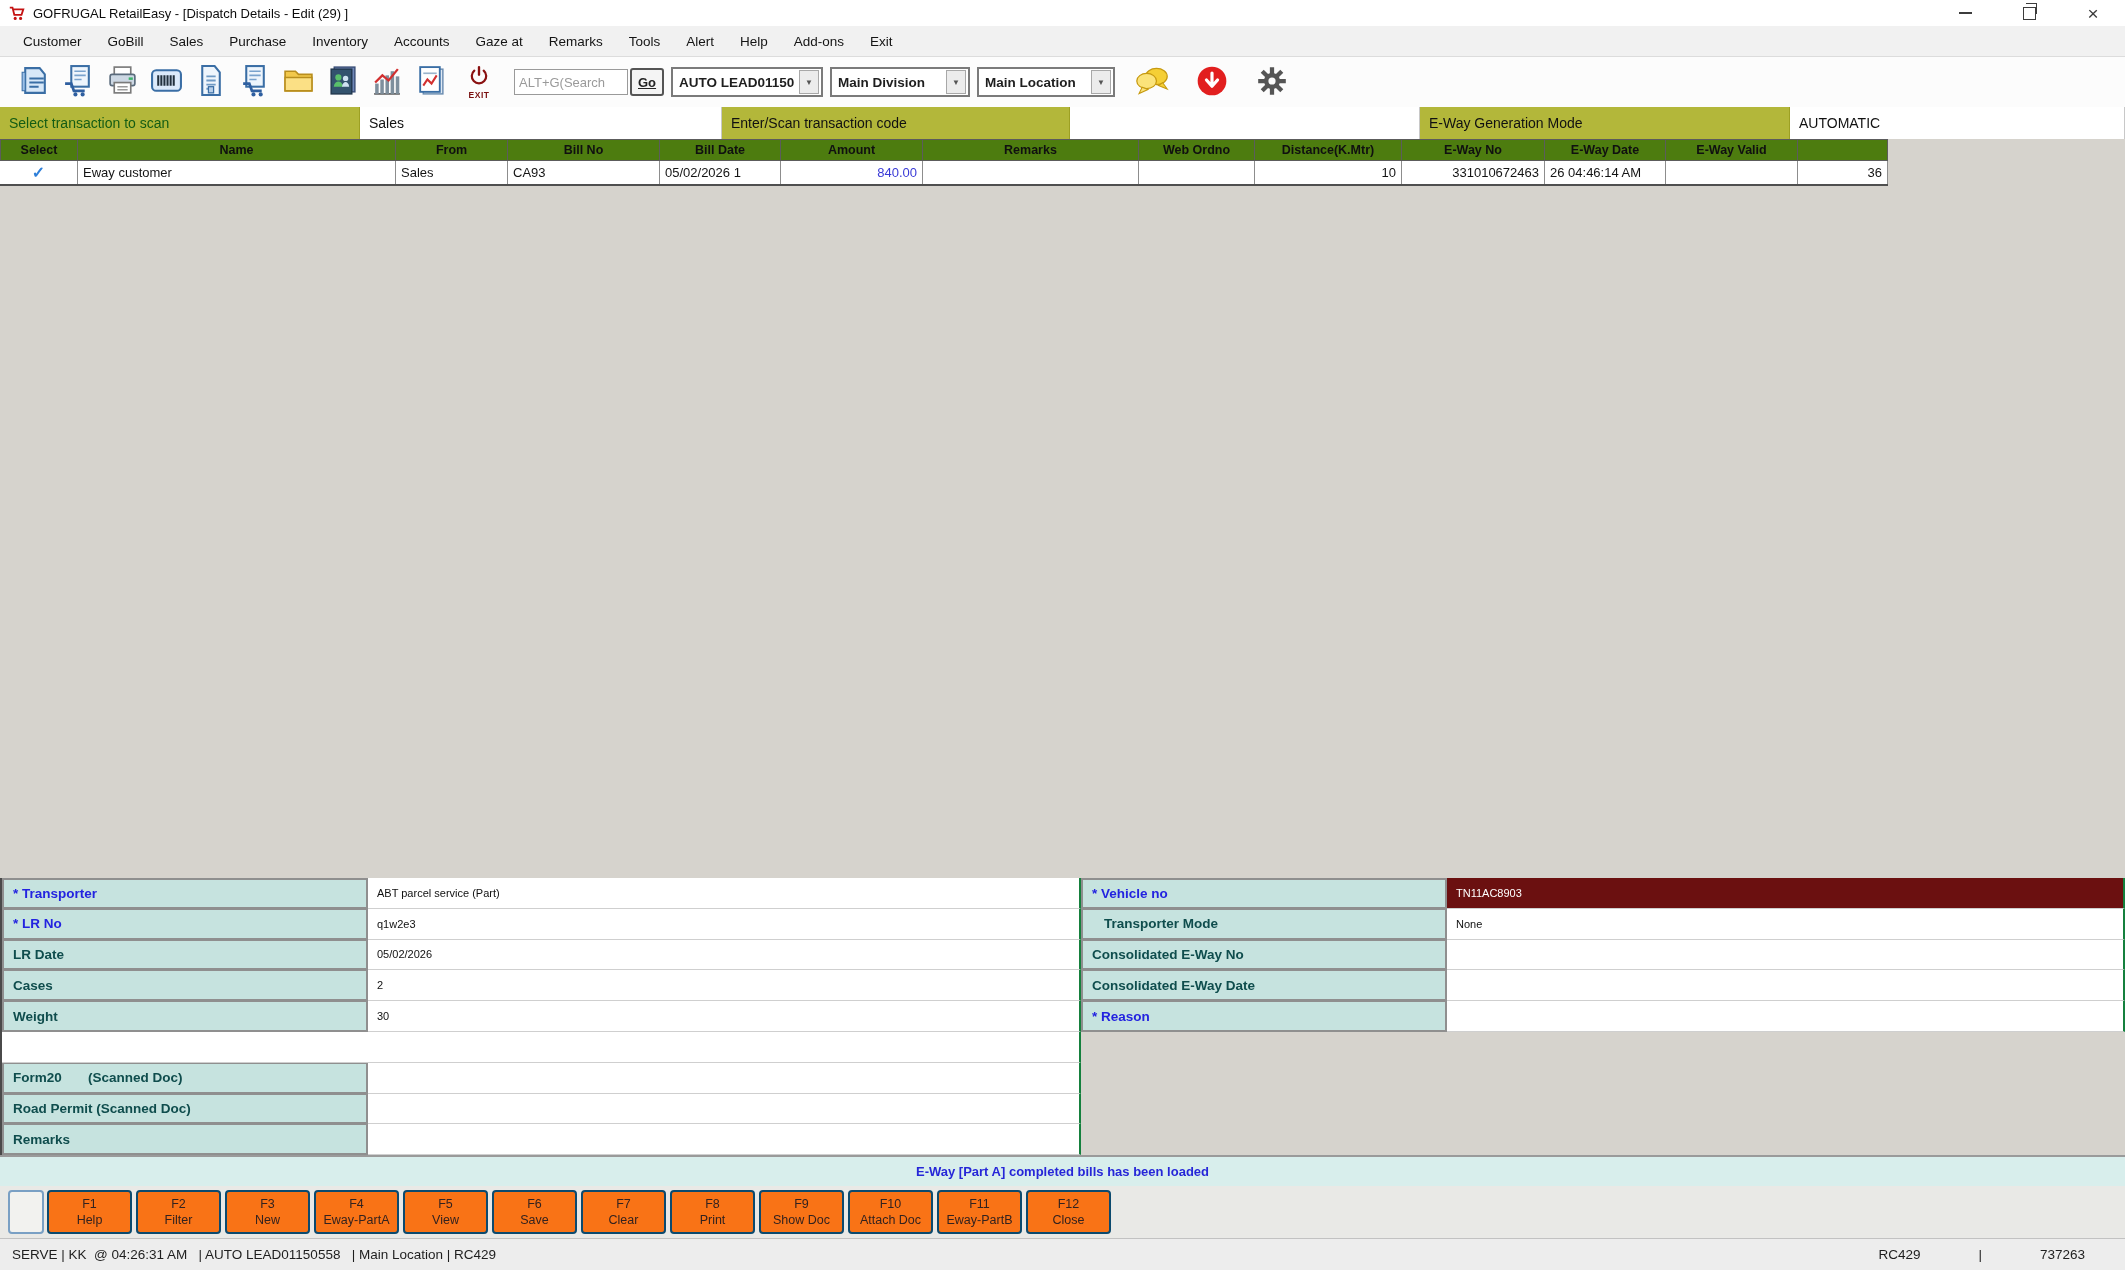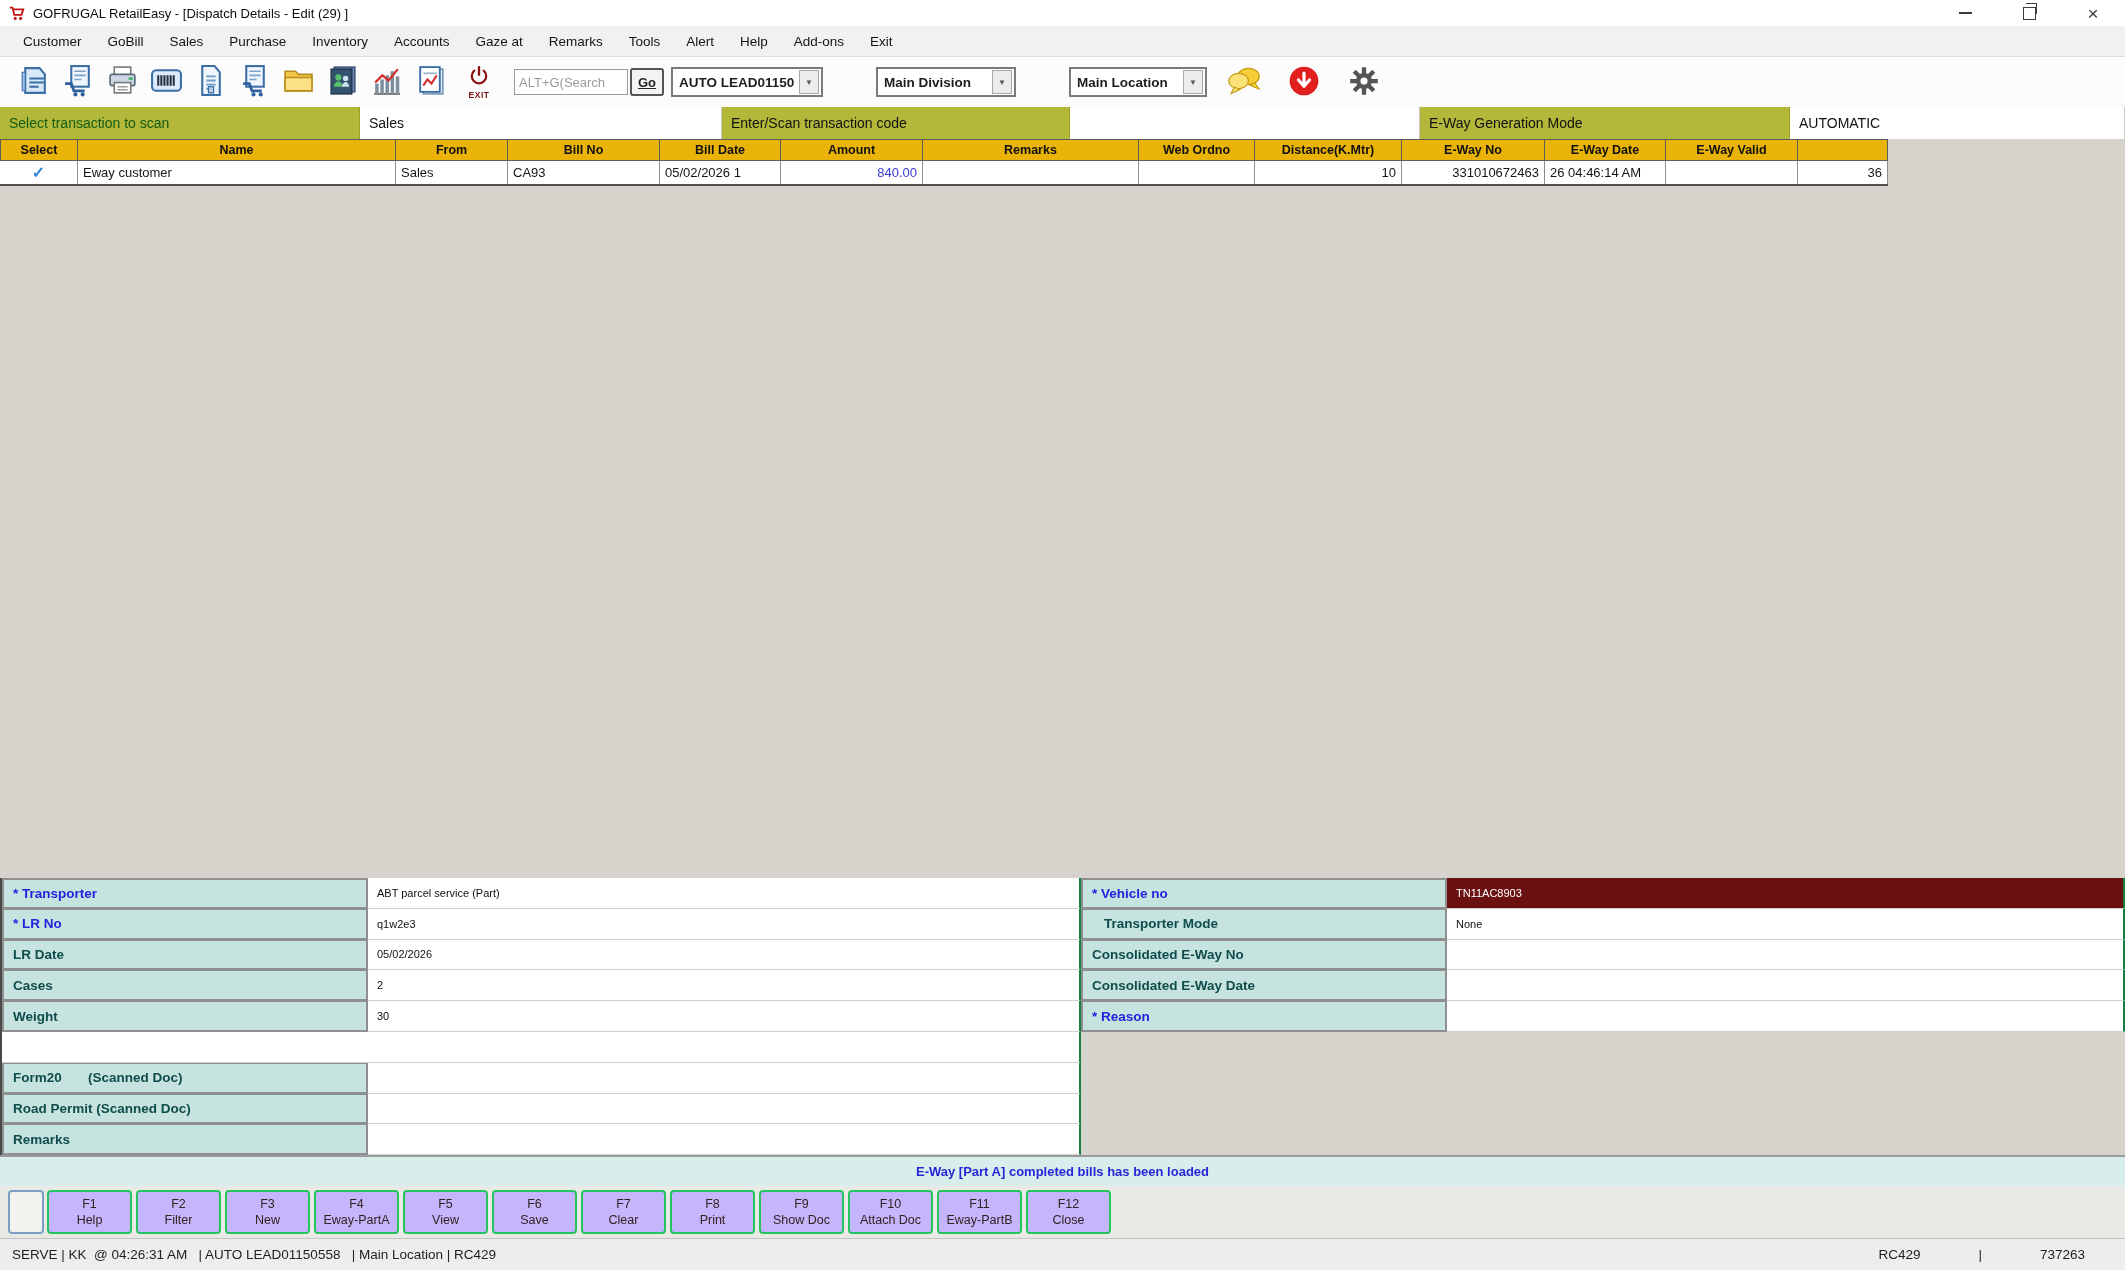--- a/index.html
+++ b/index.html
@@ -48,21 +48,21 @@
   .round-icons .ric{width:38px;height:38px;display:flex;align-items:center;justify-content:center;border:none;background:none;padding:0;}
   .round-icons svg{width:34px;height:34px;}
   
   .scanbar{position:absolute;top:107px;left:0;right:0;height:32px;display:flex;}
   .seg{height:100%;display:flex;align-items:center;padding:0 9px;font-size:14px;box-sizing:border-box;white-space:nowrap;overflow:hidden;}
   .seg.olive{background:#b3b73a;border-right:1px solid #9da023;}
   .seg.white{background:#ffffff;border-right:1px solid #c8c8c8;}
   .txt-green{color:#145c14;}
   
   .grid-header{position:absolute;top:139px;left:0;height:22px;display:flex;}
-  .th{background:#eab308;border-top:1px solid #5c5c5c;border-bottom:1px solid #5c5c5c;border-right:1px solid #5c5c5c;
+  .th{background:#4d7c0f;border-top:1px solid #5c5c5c;border-bottom:1px solid #5c5c5c;border-right:1px solid #5c5c5c;
     font-weight:bold;font-size:12.5px;color:#101010;display:flex;align-items:center;justify-content:center;
     box-sizing:border-box;white-space:nowrap;overflow:hidden;}
   .th:first-child{border-left:1px solid #5c5c5c;}
   .grid-row{position:absolute;top:161px;left:0;height:23px;display:flex;background:#fff;border-bottom:2px solid #4f4f4f;box-sizing:content-box;}
   .td{border-right:1px solid #8d8d8d;font-size:13px;color:#141414;display:flex;align-items:center;
     padding:0 5px;box-sizing:border-box;white-space:nowrap;overflow:hidden;}
   .td.center{justify-content:center;}
   .td.right{justify-content:flex-end;}
   .td.blue{color:#3a3ad6;}
   .td.check{color:#2e7fd9;font-size:16px;font-weight:bold;}
@@ -78,21 +78,21 @@
   .fvalue{flex:1;background:#fff;border-right:2px solid #15803d;border-bottom:1px solid #cfcfcf;
     display:flex;align-items:center;padding-left:9px;font-size:11px;color:#101010;box-sizing:border-box;white-space:pre;overflow:hidden;}
   .fvalue.maroon{background:#6b1010;color:#ffffff;}
   
   .msgbar{position:absolute;top:1155px;left:0;right:0;height:31px;background:#d8eeec;border-top:2px solid #9a9a9a;
     display:flex;align-items:center;justify-content:center;font-weight:bold;font-size:13px;color:#2626d8;box-sizing:border-box;}
   
   .fkeybar{position:absolute;top:1186px;left:0;right:0;height:52px;background:#e9e9e6;
     display:flex;align-items:center;padding-left:8px;box-sizing:border-box;}
   .fkey-stub{width:36px;height:44px;border:2px solid #7aa0c4;border-radius:4px;background:#f2f2ef;box-sizing:border-box;margin-right:3px;}
-  .fkey{width:85px;height:44px;border:2px solid #22c55e;border-radius:4px;background:#c4b5fd;
+  .fkey{width:85px;height:44px;border:2px solid #0c4a6e;border-radius:4px;background:#f97316;
     display:flex;flex-direction:column;align-items:center;justify-content:center;
     font-size:12.5px;color:#33221f;line-height:1.3;margin-right:4px;box-sizing:border-box;
     font-family:"Liberation Sans",sans-serif;padding:0;white-space:nowrap;overflow:hidden;}
   
   .statusbar{position:absolute;top:1238px;left:0;right:0;height:32px;background:#ededed;border-top:1px solid #c2c2c2;
     display:flex;align-items:center;font-size:13.5px;color:#1e1e1e;padding:0 12px;box-sizing:border-box;}
   .status-left{flex:1;white-space:pre;overflow:hidden;}
   .status-right{display:flex;margin-right:28px;gap:58px;white-space:pre;}
 </style>
 </head>
@@ -223,21 +223,21 @@
     <span><svg viewBox="0 0 32 32">
           <path d="M16 3v11" stroke="#8a1111" stroke-width="3.4" stroke-linecap="round"></path>
           <path d="M9.2 8.2a10.5 10.5 0 1 0 13.6 0" fill="none" stroke="#8a1111" stroke-width="3.2" stroke-linecap="round"></path>
         </svg></span>
     <span class="exit-label">EXIT</span>
   </button>
   <span class="search-box">
     <input class="search-input" type="text" placeholder="ALT+G(Search" style="">
     <button class="go-btn">Go</button>
   </span>
-  <span id="dropdowns" style="display:flex;align-items:center;gap:46px;">
+  <span id="dropdowns" style="display:flex;align-items:center;">
       <div class="dd" style="width: 152px;">
         <span class="dd-value">AUTO LEAD01150</span>
         <span class="dd-arrow">▼</span>
       </div>
       <div class="dd" style="width: 140px;">
         <span class="dd-value">Main Division</span>
         <span class="dd-arrow">▼</span>
       </div>
       <div class="dd" style="width: 138px;">
         <span class="dd-value">Main Location</span>

